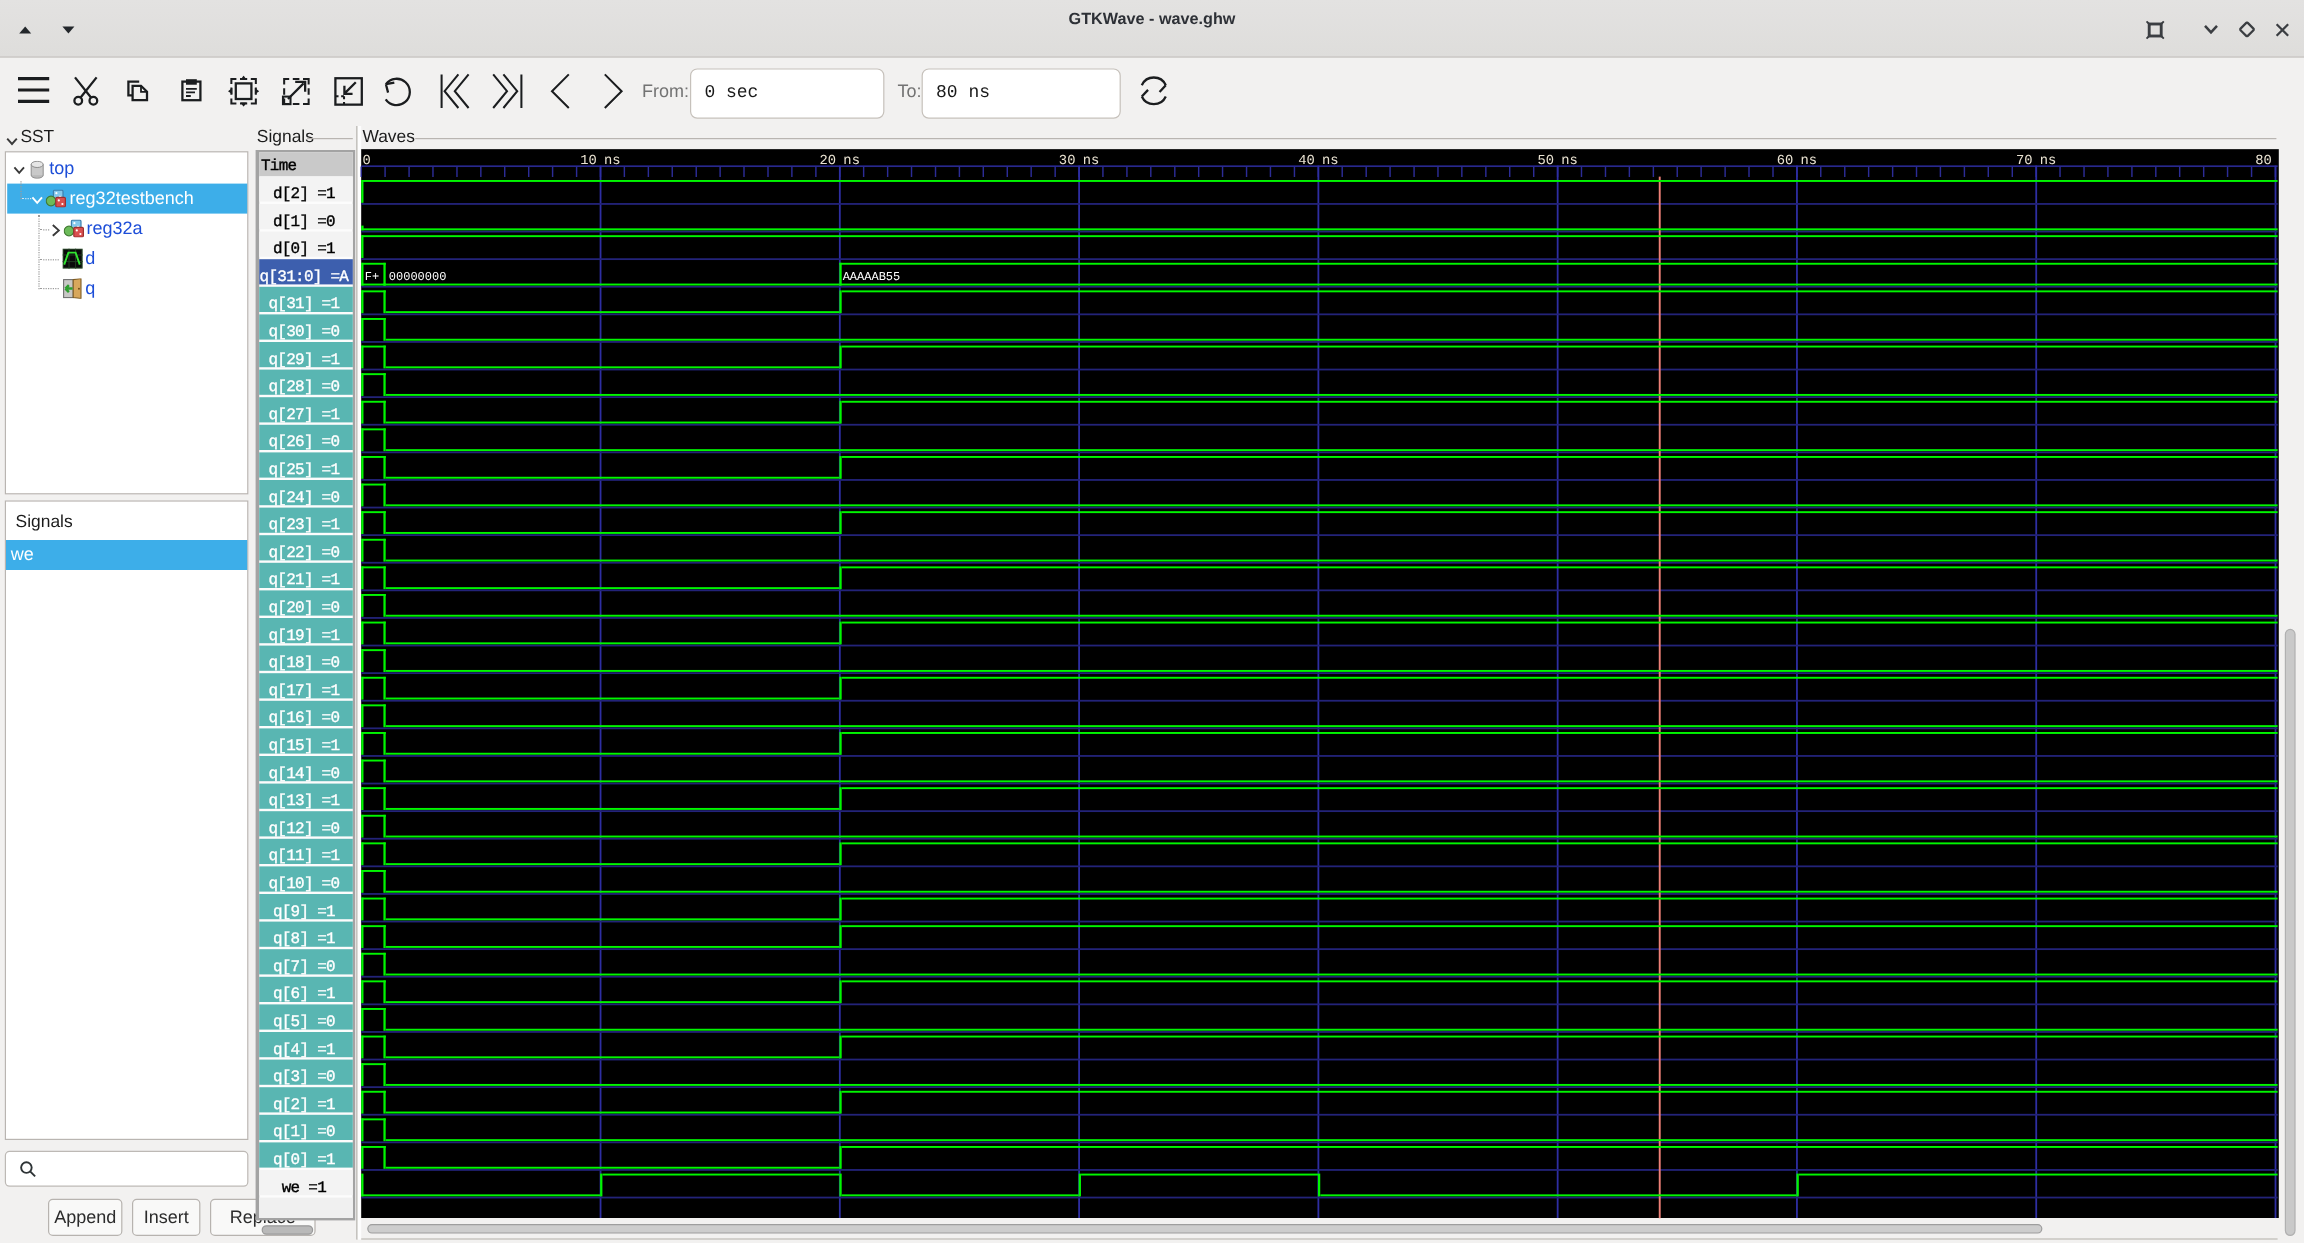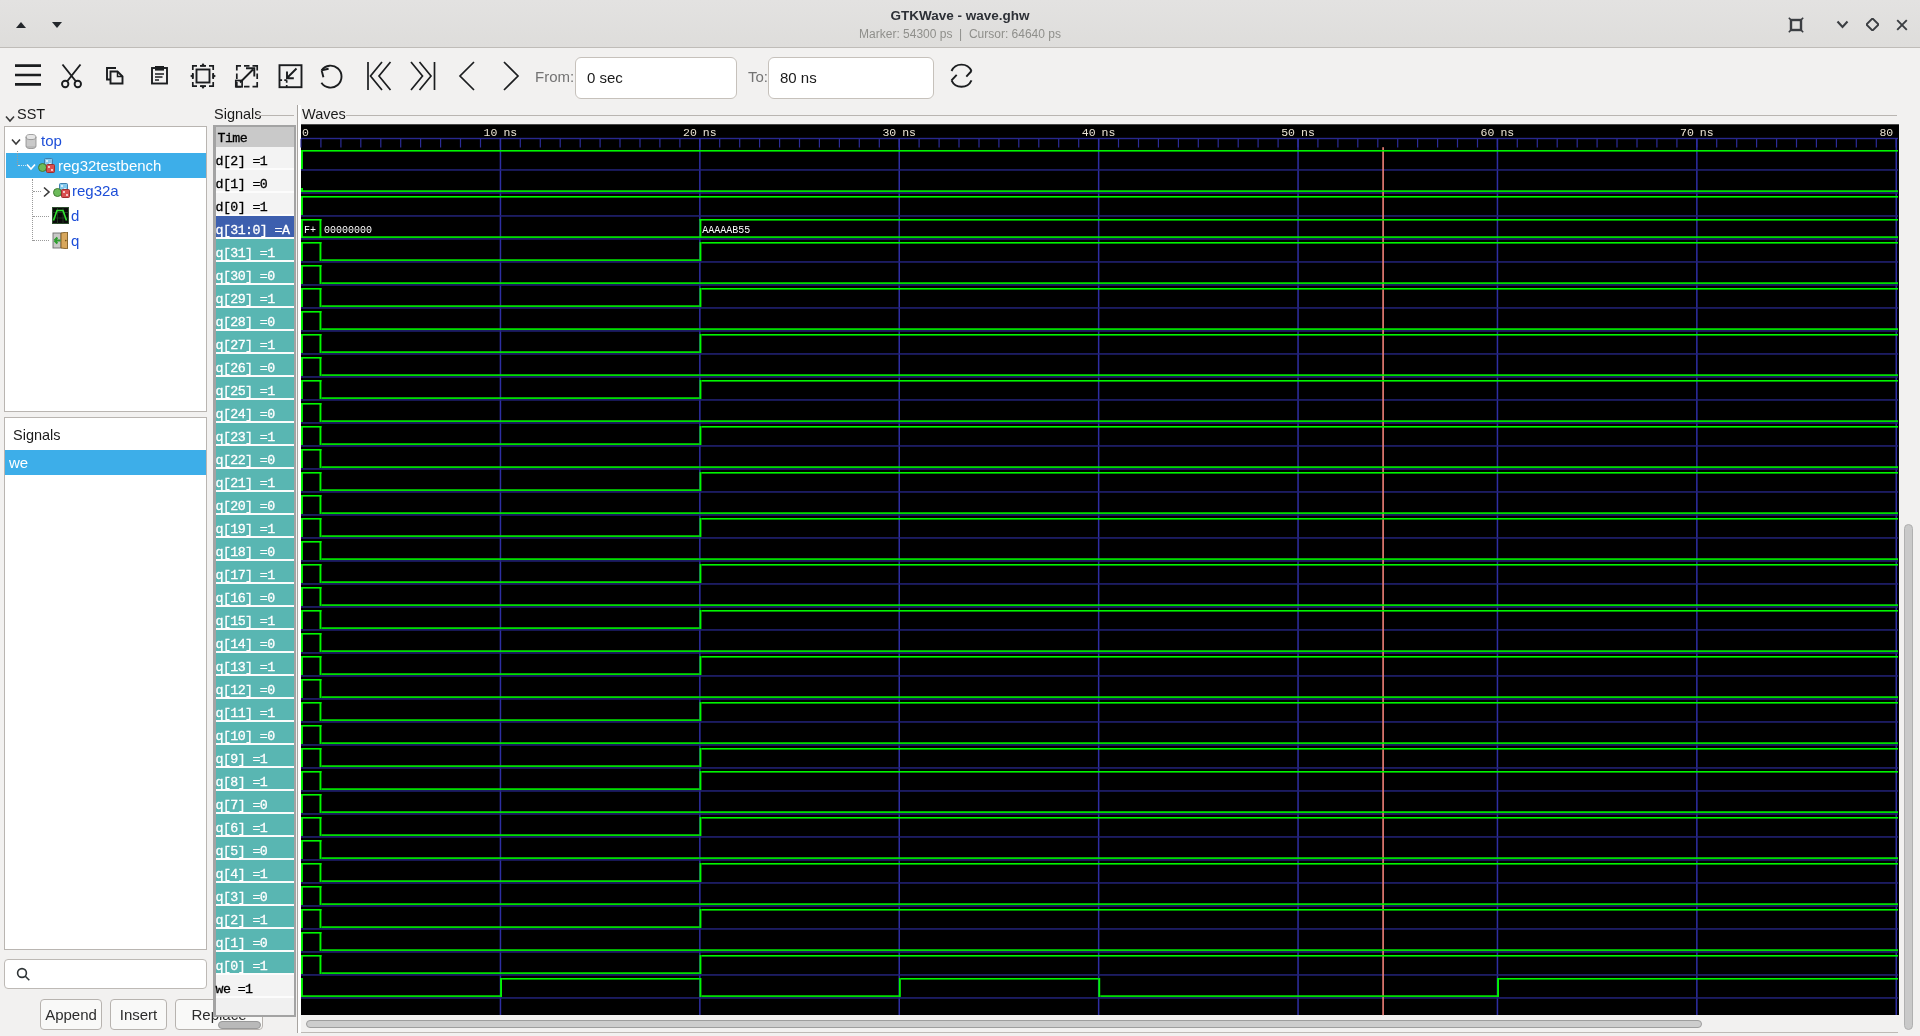--- a/index.html
+++ b/index.html
@@ -19,34 +19,33 @@
 .hdot { position:absolute; border-top:1px dotted #9a9a9a; height:0; }
 .searchbox { position:absolute; left:4px; top:959px; width:203px; height:30px; background:#fff;
   border:1px solid #bdb9b5; border-radius:4px; }
 .btn { position:absolute; top:999px; height:31px; background:#f9f9f8; border:1px solid #b7b3af;
   border-radius:4px; font-size:15px; color:#2c2c2c; text-align:center; line-height:29px;margin-left:36px; }
 #labcol { position:absolute; left:2.5px; top:2px; width:78px; height:888px; background:#fcfcfc;
   font-family:"Liberation Mono",monospace; font-size:13.3px; letter-spacing:-0.6px; -webkit-text-stroke:0.3px currentColor; }
 #labcol .th { position:absolute; left:0; top:0; width:78px; height:20px; background:#c9c9c9;
   color:#000; line-height:24px; padding-left:2px; }
 #labcol .sr { position:absolute; left:0; width:78px; height:21px; line-height:29px;
-  text-align:left; padding-right:2.5px; white-space:pre; }
+  text-align:center; padding-right:2.5px; white-space:pre; }
 #labcol .sr.d { background:#f3f3f3; color:#000; }
 #labcol .sr.sel { background:#3d5fae; color:#fff; }
 #labcol .sr.teal { background:#59b6b2; color:#fff; }
 .inp { position:absolute; top:56.5px; height:42px; background:#fff; border:1px solid #c6c1bb;
-  border-radius:6px; font-size:15px; color:#1a1a1a; line-height:40px; padding-left:11px; }
+  border-radius:6px; font-size:15px; color:#1a1a1a; line-height:40px; padding-left:11px;font-family:Liberation Mono, monospace; }
 .tlab { position:absolute; font-size:15px; color:#737373; top:67.5px; }
 </style></head>
 <body>
 <div id="titlebar">
   <div class="tri-u"></div>
     <div class="tri-d"></div>
   <div id="title">GTKWave - wave.ghw</div>
-  <div id="subtitle">Marker: 54300 ps&nbsp; |&nbsp; Cursor: 64640 ps</div>
   <svg style="position:absolute;left:1788px;top:17px" width="16" height="16" viewBox="0 0 16 16" fill="none" stroke="#3b3e42">
     <rect x="3" y="3" width="10" height="10" stroke-width="2.4"></rect>
     <path d="M0.8,0.8 L4,4 M15.2,0.8 L12,4 M0.8,15.2 L4,12 M15.2,15.2 L12,12" stroke-width="1.6"></path>
   </svg>
   <svg style="position:absolute;left:1836px;top:20px" width="13" height="9" viewBox="0 0 13 9" fill="none" stroke="#3b3e42">
       <path d="M1.5,1.5 L6.5,7 L11.5,1.5" stroke-width="2.1"></path>
     </svg>
   <svg style="position:absolute;left:1866px;top:18px" width="13" height="13" viewBox="0 0 13 13" fill="none" stroke="#3b3e42">
       <rect x="2.2" y="2.2" width="8.6" height="8.6" transform="rotate(45 6.5 6.5)" stroke-width="1.9"></rect>
     </svg>

